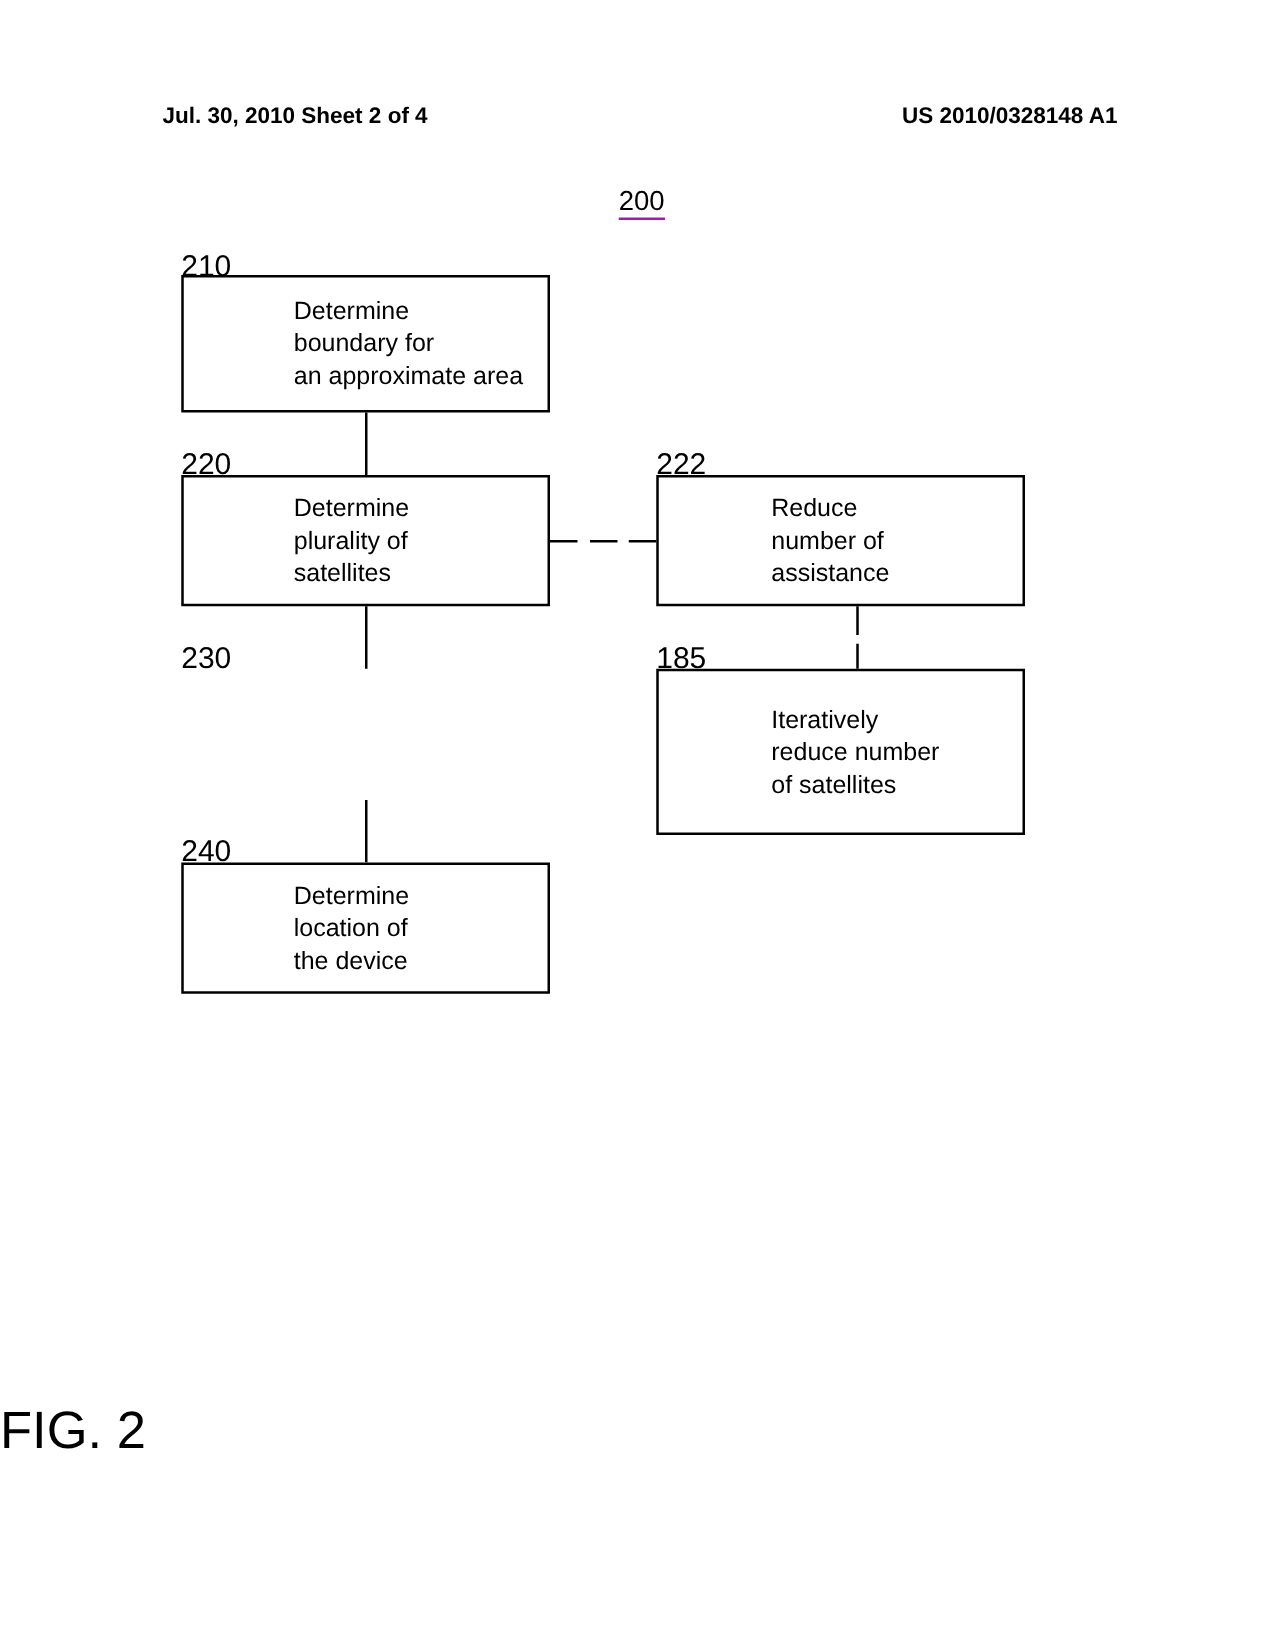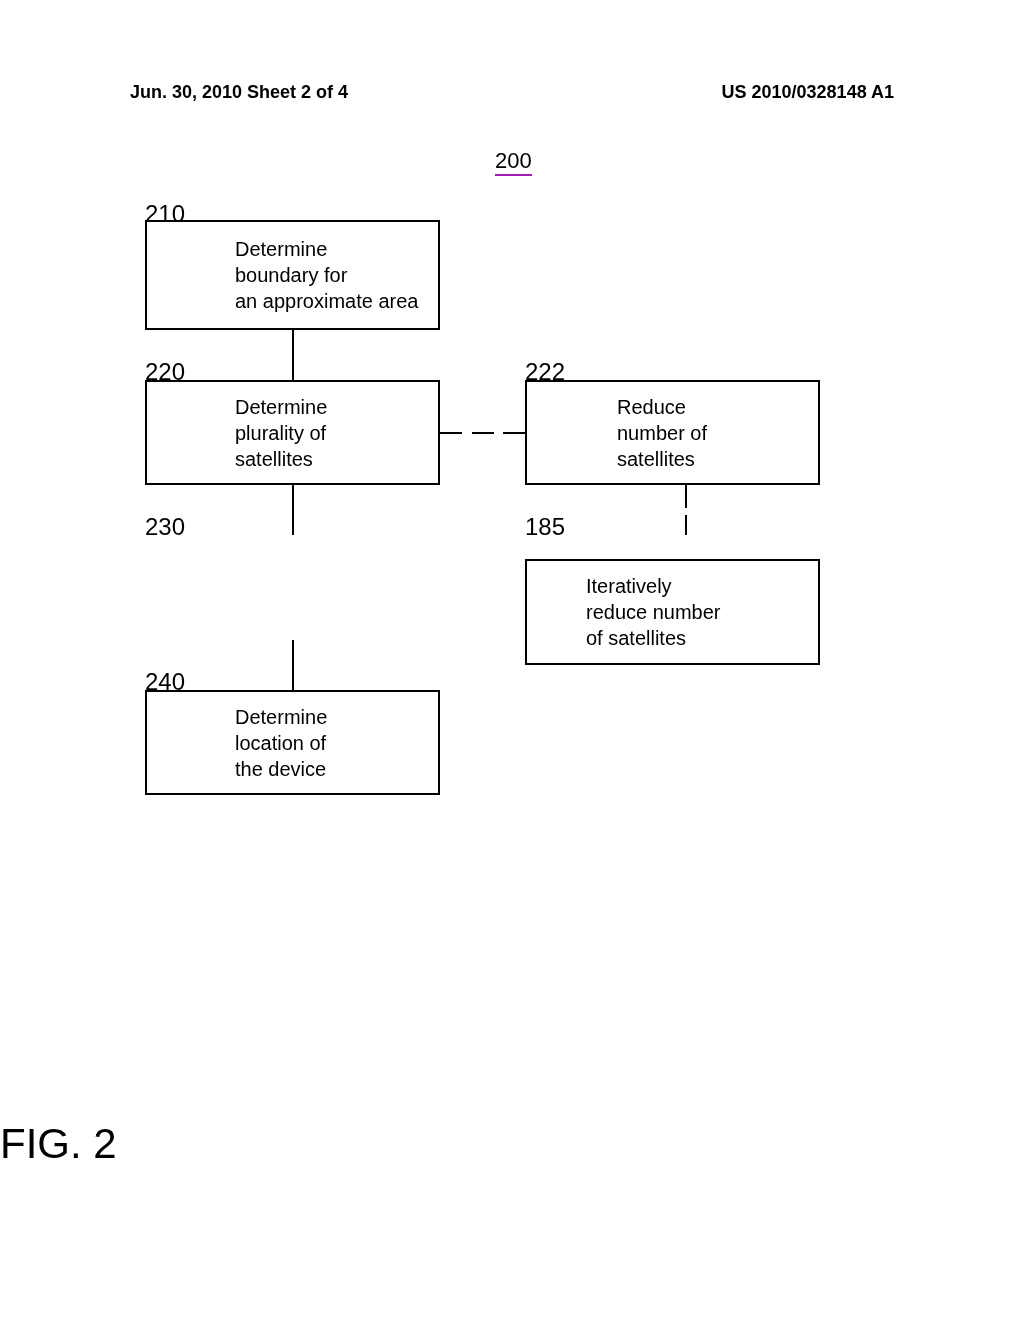--- a/index.html
+++ b/index.html
@@ -76,21 +76,21 @@
       left: 0;
       width: 100%;
       text-align: left;
       font-size: 42px;
     }
   </style>
 </head>
 <body>
 
 <div class="header">
-  <span>Jun. 30, 2010  Sheet 2 of 4</span>
+  <span>Jul. 30, 2010  Sheet 2 of 4</span>
   <span>US 2010/0328148 A1</span>
 </div>
 
 <div class="figure-number">200</div>
 
 <div class="diagram">
 
   <div class="box-label" style="top:10px; left:15px;">210</div>
   <div class="box" style="top:30px; left:15px; width:295px; height:110px;">
     <span style="white-space:pre-line;">Determine
@@ -104,35 +104,35 @@
   <div class="box" style="top:190px; left:15px; width:295px; height:105px;">
     <span style="white-space:pre-line;">Determine
 plurality of
 satellites</span>
   </div>
 
   <div class="box-label" style="top:168px; left:395px;">222</div>
   <div class="box" style="top:190px; left:395px; width:295px; height:105px; padding-left:90px;">
     <span style="white-space:pre-line;">Reduce
 number of
-satellites</span>
+assistance</span>
   </div>
 
   <div class="dash-line" style="top:242px; left:310px; width:85px;">
     <span style="width:22px;"></span>
     <span style="width:22px;"></span>
     <span style="width:22px;"></span>
   </div>
 
   <div class="line" style="top:295px; left:162px; width:2px; height:50px;"></div>
 
   <div class="box-label" style="top:323px; left:15px;">230</div>
 
   <div class="box-label" style="top:323px; left:395px;">185</div>
-  <div class="box" style="top:345px; left:395px; width:295px; height:106px; padding-left:59px;margin-top:24px;">
+  <div class="box" style="top:345px; left:395px; width:295px; height:133px; padding-left:90px;">
     <span style="white-space:pre-line;">Iteratively
 reduce number
 of satellites</span>
   </div>
 
   <div>
     <div class="line" style="top:295px; left:555px; width:2px; height:23px;"></div>
     <div class="line" style="top:325px; left:555px; width:2px; height:20px;"></div>
   </div>
 

